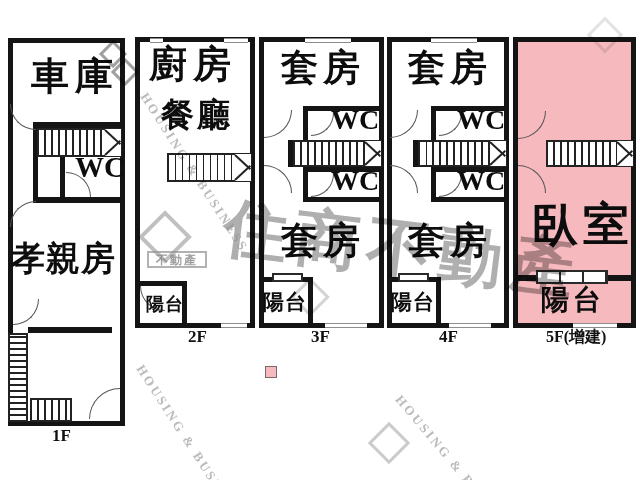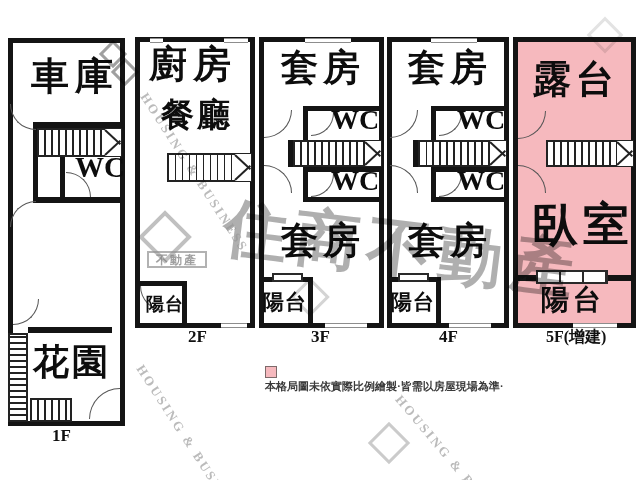--- a/index.html
+++ b/index.html
@@ -60,24 +60,24 @@
   <div class="wall" style="left:33px;top:128px;width:5px;height:75px;"></div>
   <div class="stairs" style="left:37px;top:128px;width:85px;height:29px;">
       <div class="sarr"></div>
     </div>
   <div class="wall" style="left:60px;top:157px;width:5px;height:46px;"></div>
   <div class="wall" style="left:33px;top:197px;width:92px;height:6px;"></div>
   <div class="room-label" style="left:75px;top:153px;font-size:29px;font-weight:600;">WC</div>
   <div class="arc arc-tr" style="left:66px;top:172px;width:25px;height:25px;"></div>
   <div class="arc arc-bl" style="left:10px;top:104px;width:26px;height:26px;"></div>
   <div class="arc arc-tl" style="left:10px;top:201px;width:26px;height:26px;"></div>
+  <div class="room-label" style="left:11px;top:242px;font-size:34px;letter-spacing:1px;">孝親房</div>
   <div class="arc arc-br" style="left:13px;top:299px;width:26px;height:26px;"></div>
   <div class="wall" style="left:28px;top:327px;width:84px;height:6px;"></div>
   <div class="vband" style="left:8px;top:333px;width:20px;height:89px;"></div>
-  <div class="room-label" style="left:33px;top:344px;font-size:36px;letter-spacing:3px;">花園</div>
   <div class="stairs" style="left:30px;top:398px;width:42px;height:24px;"></div>
   <div class="arc arc-tl" style="left:89px;top:388px;width:31px;height:31px;"></div>
   <div class="floor-label" style="left:52px;top:427px;font-size:17px;text-align:right;">1F</div>
 
   <div class="panel" style="left:135px;top:37px;width:120px;height:291px;"></div>
   <div class="wallwin" style="left:150px;top:38px;width:13px;"></div>
   <div class="wallwin" style="left:224px;top:38px;width:24px;"></div>
   <div class="room-label" style="left:161px;top:99px;font-size:33px;letter-spacing:3px;">餐廳</div>
   <div class="room-label" style="left:149px;top:45px;font-size:38px;letter-spacing:6px;">廚房</div>
   <div class="stairs" style="left:167px;top:153px;width:85px;height:29px;">
@@ -127,35 +127,33 @@
   <div class="arc arc-br" style="left:439px;top:174px;width:23px;height:23px;"></div>
   <div class="room-label" style="left:457px;top:167px;font-size:28px;font-weight:600;">WC</div>
   <div class="room-label" style="left:408px;top:222px;font-size:37px;letter-spacing:5px;">套房</div>
   <div class="abs" style="left:390px;top:277px;width:51px;height:51px;border-top:5px solid #141414;border-right:5px solid #141414;box-sizing:border-box;z-index:11;"></div>
   <div class="winsym" style="left:398px;top:273px;width:31px;height:9px;"></div>
   <div class="room-label" style="left:391px;top:292px;font-size:21px;letter-spacing:1px;">陽台</div>
   <div class="wallwin" style="left:449px;top:323px;width:42px;"></div>
   <div class="floor-label" style="left:439px;top:328px;font-size:17px;">4F</div>
 
   <div class="panel pink" style="left:513px;top:37px;width:123px;height:291px;"></div>
-  <div class="room-label" style="left:533px;top:60px;font-size:38px;letter-spacing:5px;">露台</div>
   <div class="arc arc-br" style="left:518px;top:111px;width:28px;height:28px;"></div>
   <div class="stairs" style="left:546px;top:140px;width:88px;height:27px;">
       <div class="sarr"></div>
     </div>
   <div class="arc arc-tr" style="left:518px;top:165px;width:28px;height:28px;"></div>
   <div class="room-label" style="left:532px;top:202px;font-size:46px;letter-spacing:5px;">臥室</div>
   <div class="wall" style="left:518px;top:275px;width:117px;height:6px;"></div>
   <div class="winsym div3" style="left:536px;top:270px;width:72px;height:14px;"></div>
   <div class="room-label" style="left:541px;top:286px;font-size:28px;letter-spacing:4px;">陽台</div>
   <div class="wallwin" style="left:573px;top:323px;width:44px;"></div>
   <div class="floor-label" style="left:546px;top:329px;font-size:16px;">5F(增建)</div>
 
   <div class="legend-swatch" style="left:265px;top:366px;"></div>
-  <div class="legend-line" style="left:265px;top:380px;">本格局圖未依實際比例繪製·皆需以房屋現場為準·</div>
 
   <div id="wm">
     <div class="wm-brand" style="left:228px;top:196px;font-size:64px;letter-spacing:8px;transform:rotate(7deg);transform-origin:0 0;">住商不動產</div>
     <div class="wm-en" style="left:150px;top:90px;transform:rotate(57deg);">HOUSING &amp; BUSINESS</div>
     <div class="wm-en" style="left:146px;top:362px;transform:rotate(57deg);">HOUSING &amp; BUSINESS</div>
     <div class="wm-en" style="left:404px;top:392px;transform:rotate(50deg);">HOUSING &amp; BUSINESS</div>
     <div class="wm-diamond" style="left:103px;top:44px;width:20px;height:20px;border:3px solid rgba(120,120,120,0.7);"></div>
     <div class="wm-diamond" style="left:115px;top:62px;width:20px;height:20px;border:3px solid rgba(120,120,120,0.7);"></div>
     <div class="wm-diamond" style="left:146px;top:218px;width:38px;height:38px;border:4px solid rgba(150,150,150,0.6);"></div>
     <div class="wm-box" style="left:147px;top:251px;width:60px;height:17px;">不動產</div>

